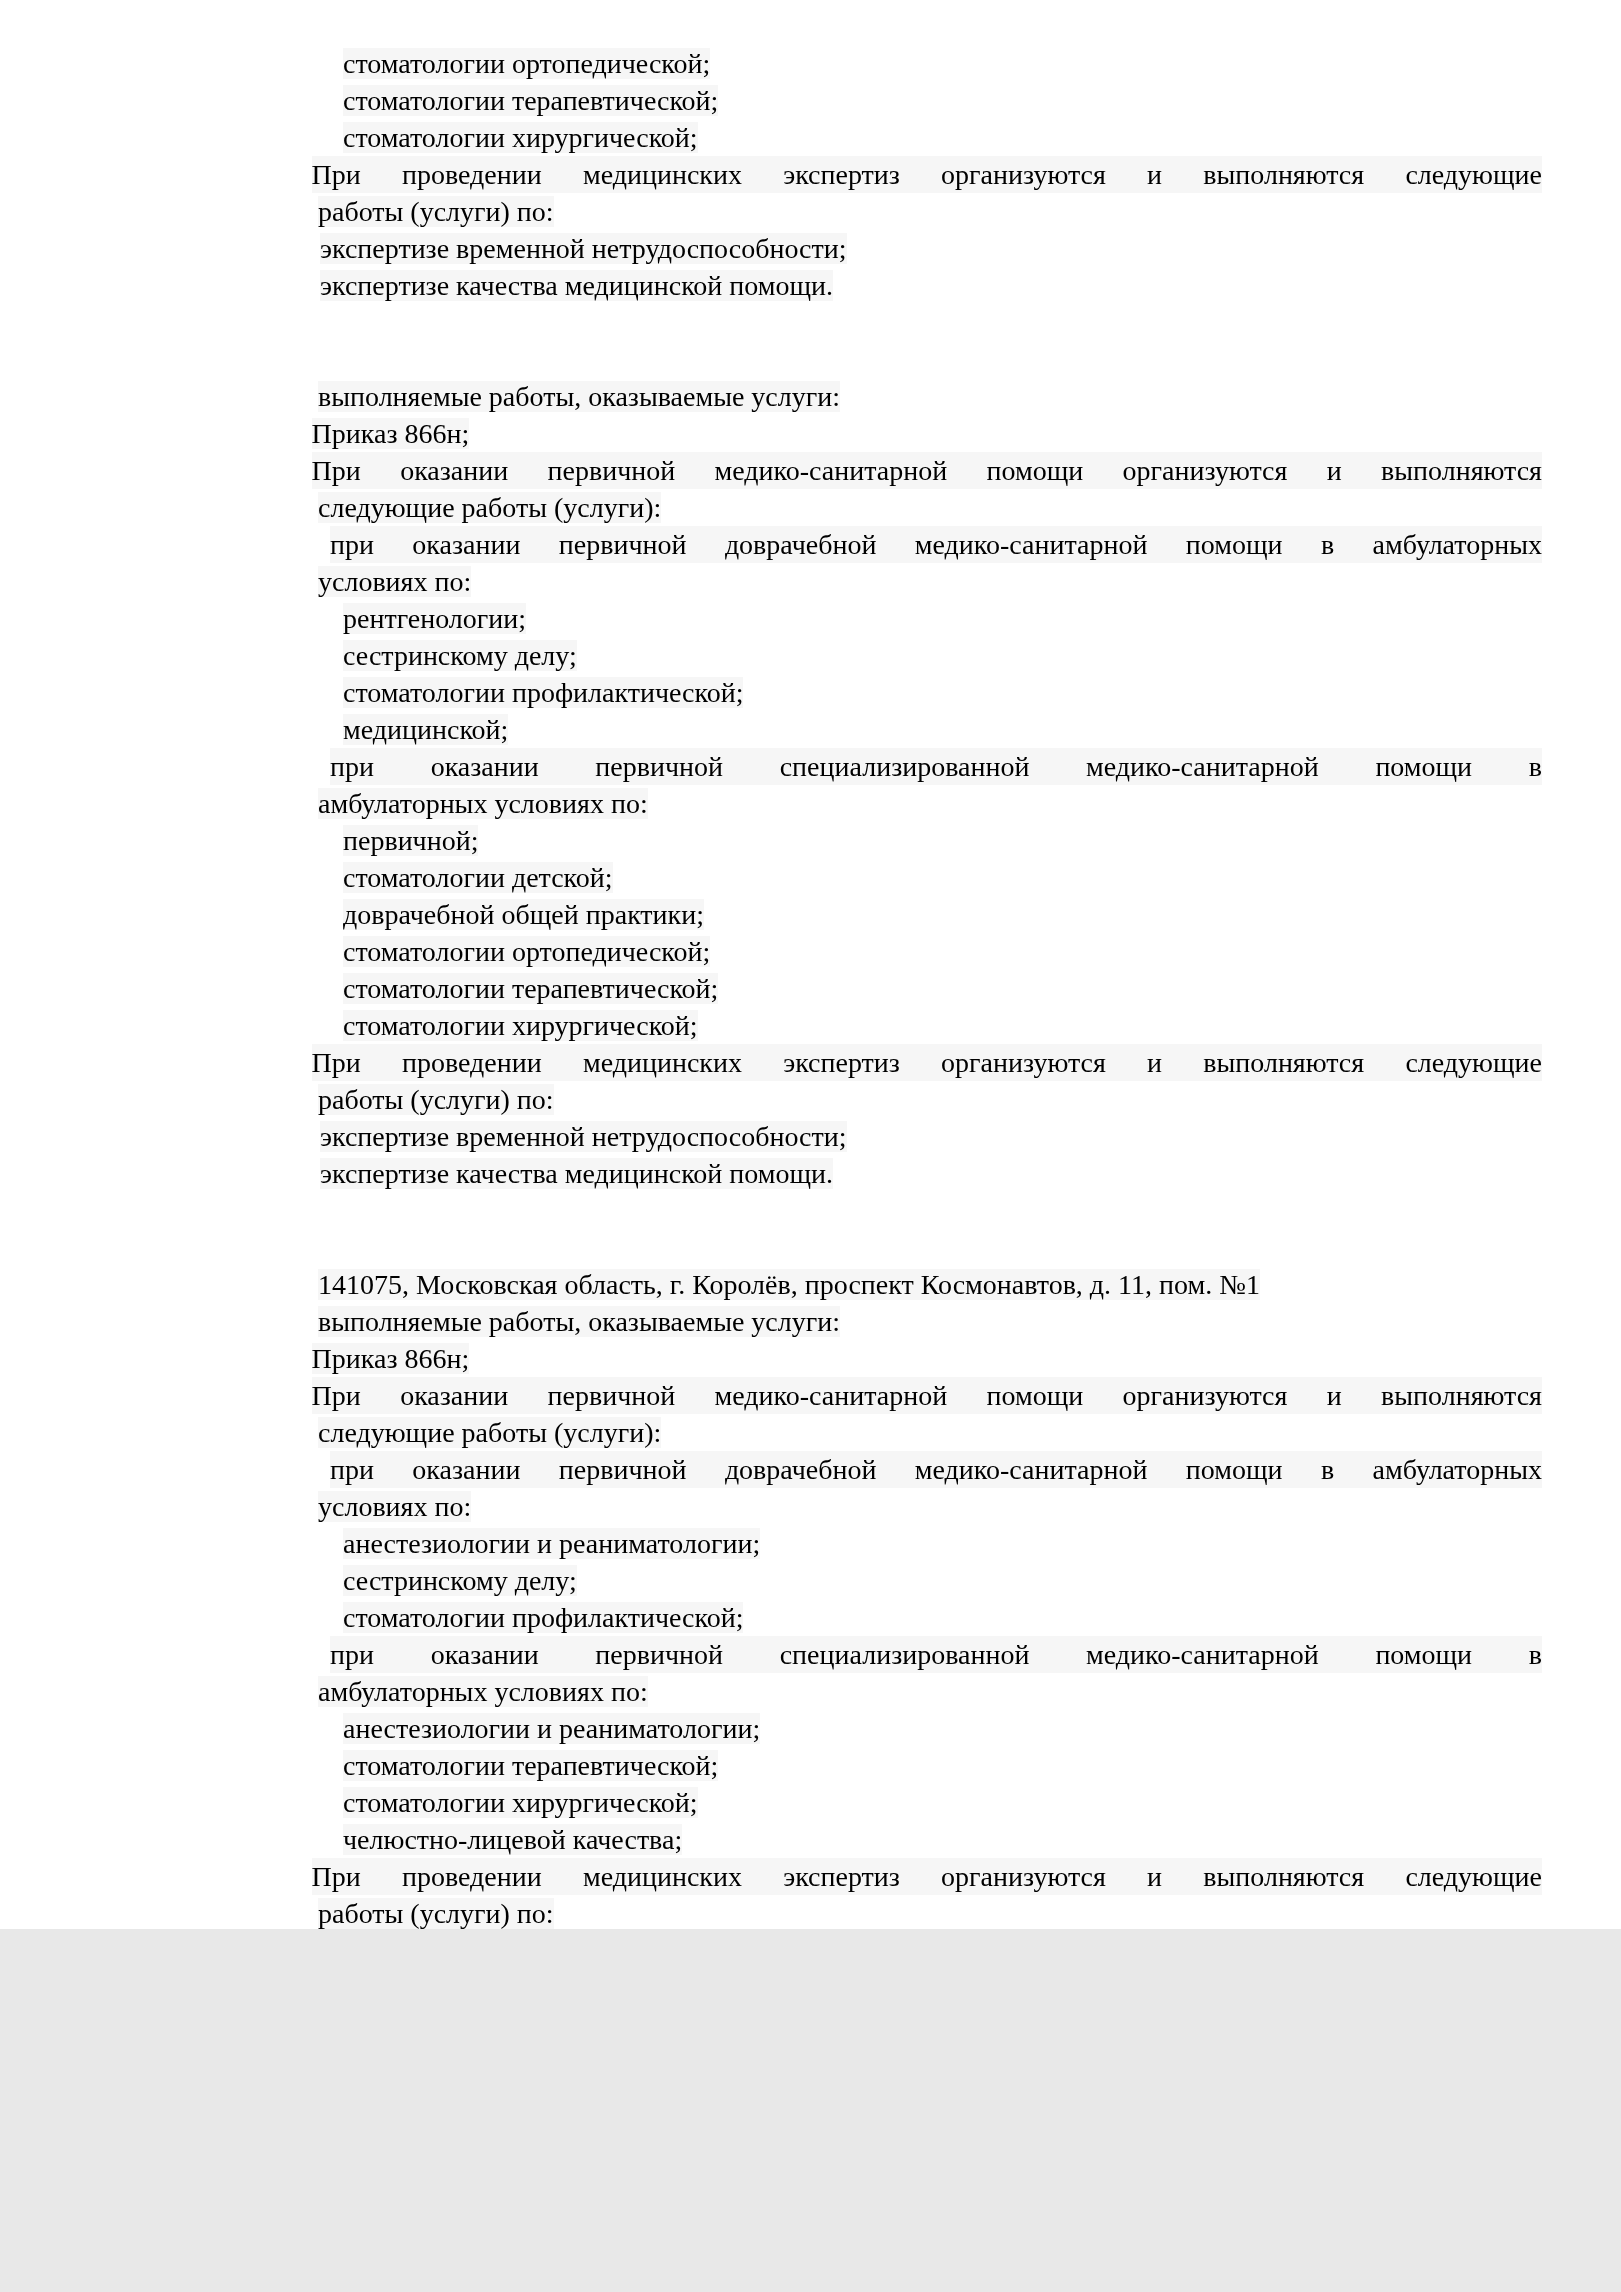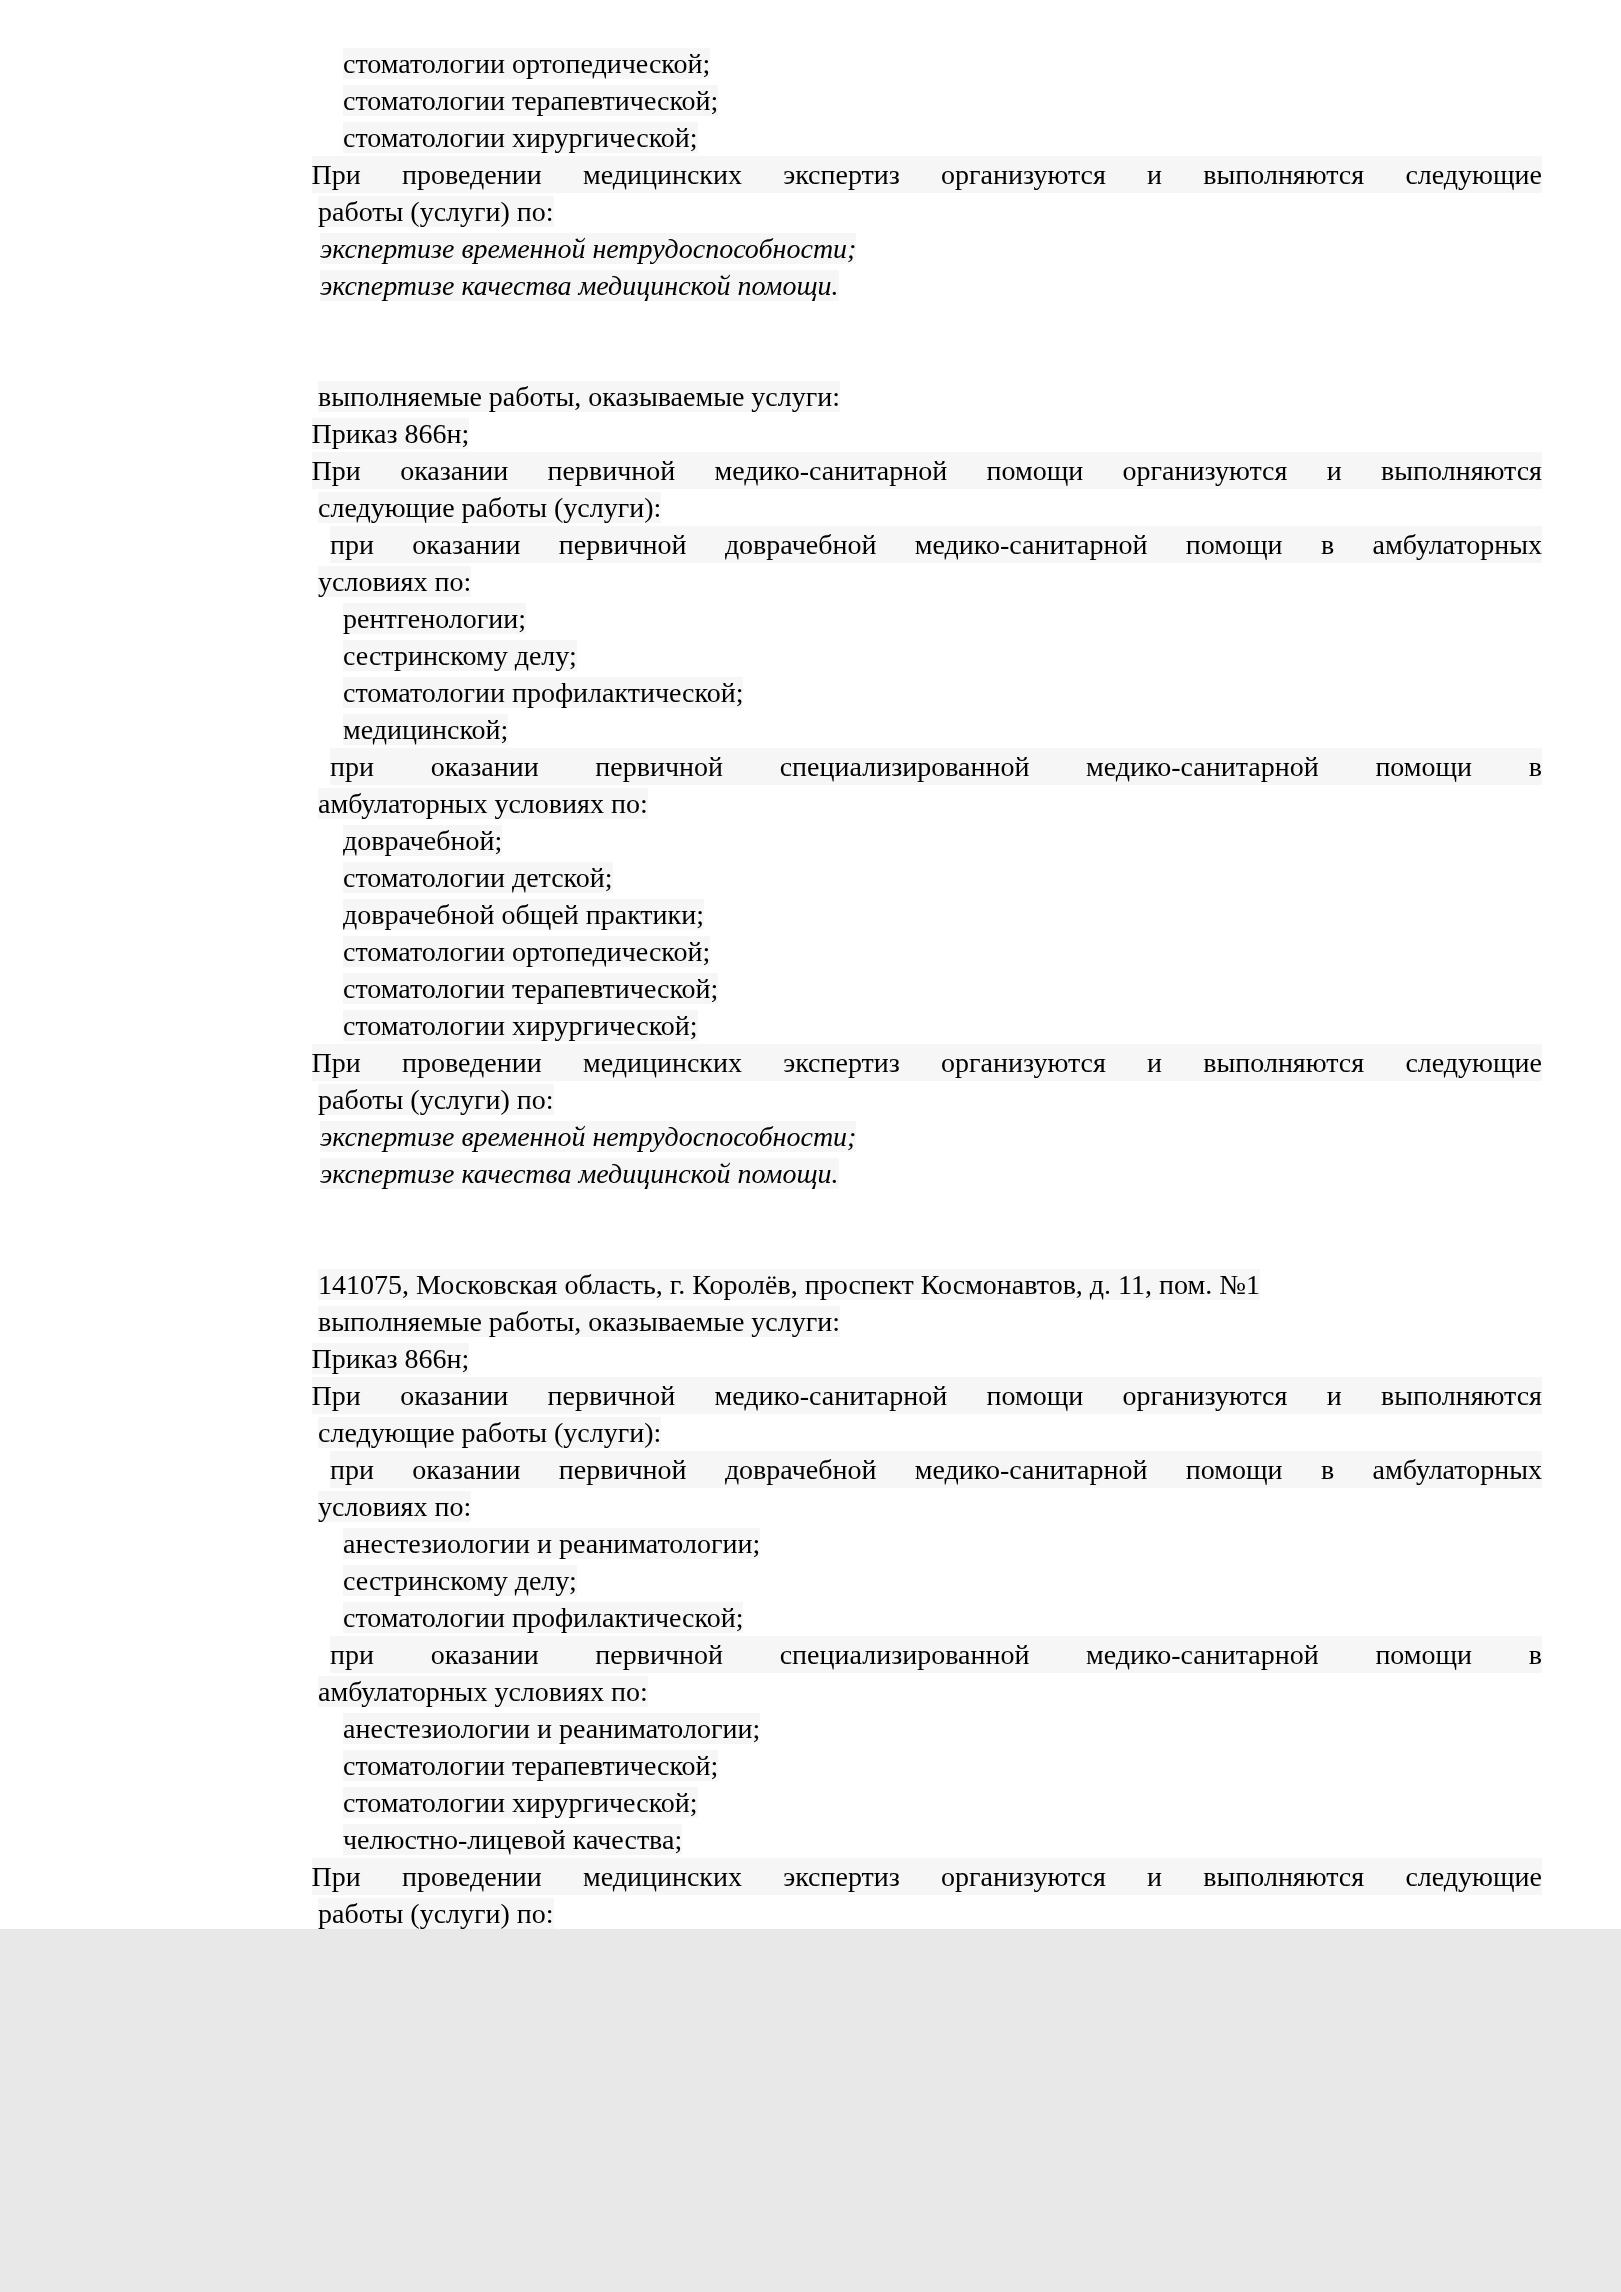--- a/index.html
+++ b/index.html
@@ -22,21 +22,21 @@
   }
   .line {
     min-height: 37px;
     white-space: pre-wrap;
   }
   .line .txt { background: rgba(0,0,0,0.035); }
   .just { text-align: justify; text-align-last: justify; }
   .just .txt { display: block; text-align: justify; text-align-last: justify; }
   .ind-m  { padding-left: 0; margin-left: 27px; }
   .ind-a  { padding-left: 20.6px; }  
-  .ind-b  { padding-left: 29px; font-style: italic; }  
+  .ind-b  { padding-left: 29px; }  
   .ind-c  { padding-left: 39px; }  
   .ind-d  { padding-left: 52px; }  
 </style>
 </head>
 <body>
 
 <div class="page">
   <div class="text-column" id="text-column">
       <div class="line ind-d"><span class="txt">стоматологии ортопедической;</span></div>
       <div class="line ind-d"><span class="txt">стоматологии терапевтической;</span></div>
@@ -52,21 +52,21 @@
       <div class="line ind-a just"><span class="txt">При оказании первичной медико-санитарной помощи организуются и выполняются</span></div>
       <div class="line ind-m"><span class="txt">следующие работы (услуги):</span></div>
       <div class="line ind-c just"><span class="txt">при оказании первичной доврачебной медико-санитарной помощи в амбулаторных</span></div>
       <div class="line ind-m"><span class="txt">условиях по:</span></div>
       <div class="line ind-d"><span class="txt">рентгенологии;</span></div>
       <div class="line ind-d"><span class="txt">сестринскому делу;</span></div>
       <div class="line ind-d"><span class="txt">стоматологии профилактической;</span></div>
       <div class="line ind-d"><span class="txt">медицинской;</span></div>
       <div class="line ind-c just"><span class="txt">при оказании первичной специализированной медико-санитарной помощи в</span></div>
       <div class="line ind-m"><span class="txt">амбулаторных условиях по:</span></div>
-      <div class="line ind-d"><span class="txt">доврачебной;</span></div>
+      <div class="line ind-d"><span class="txt">первичной;</span></div>
       <div class="line ind-d"><span class="txt">стоматологии детской;</span></div>
       <div class="line ind-d"><span class="txt">доврачебной общей практики;</span></div>
       <div class="line ind-d"><span class="txt">стоматологии ортопедической;</span></div>
       <div class="line ind-d"><span class="txt">стоматологии терапевтической;</span></div>
       <div class="line ind-d"><span class="txt">стоматологии хирургической;</span></div>
       <div class="line ind-a just"><span class="txt">При проведении медицинских экспертиз организуются и выполняются следующие</span></div>
       <div class="line ind-m"><span class="txt">работы (услуги) по:</span></div>
       <div class="line ind-b"><span class="txt">экспертизе временной нетрудоспособности;</span></div>
       <div class="line ind-b"><span class="txt">экспертизе качества медицинской помощи.</span></div>
       <div class="line ind-m"></div>

